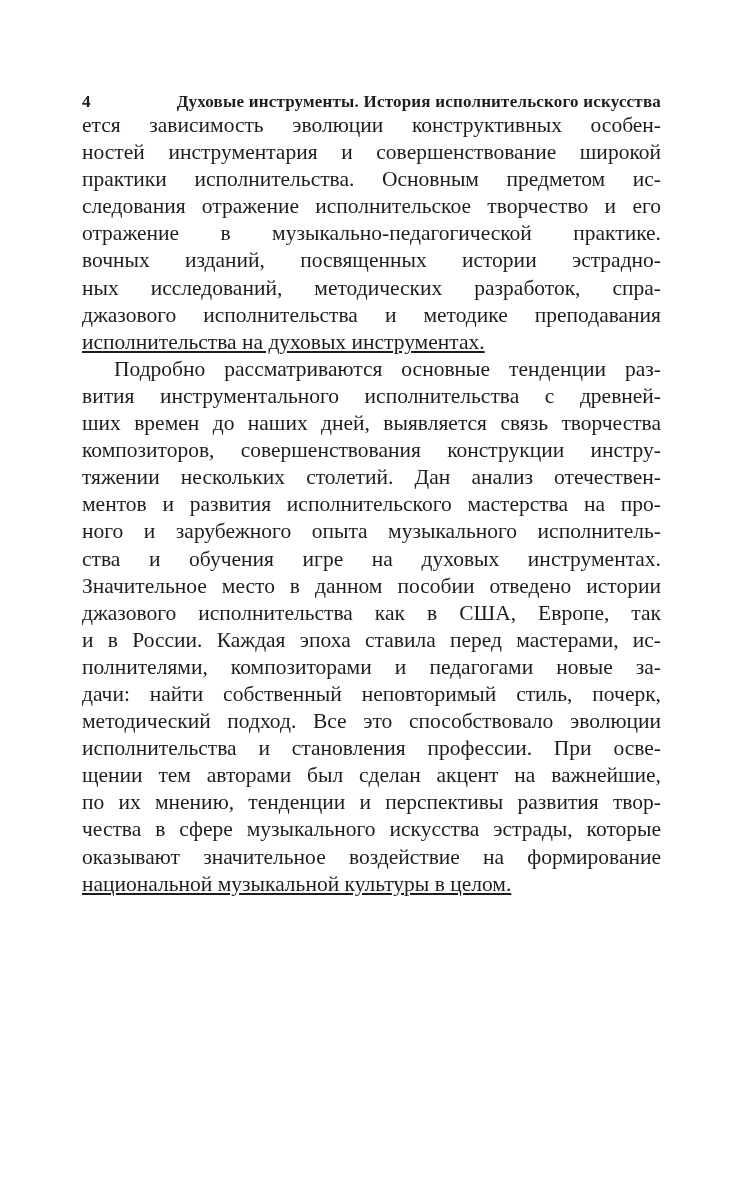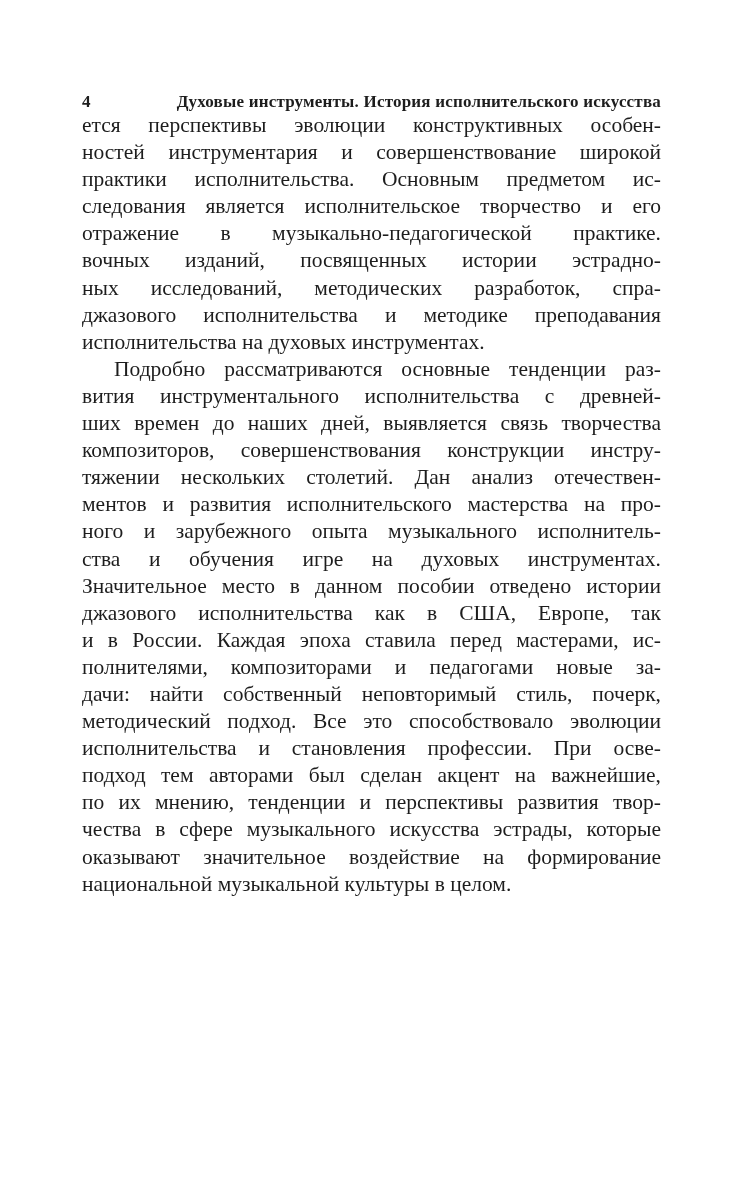--- a/index.html
+++ b/index.html
@@ -44,39 +44,40 @@
     padding: 0;
   }
   .line {
     font-size: 21.5px;
     line-height: 27.1px;
     text-align: justify;
     text-align-last: justify;
   }
   .line.para-end {
     text-align-last: left;
+    text-decoration: underline;
   }
   .line.first-indent {
     text-indent: 32px;
   }
 </style>
 </head>
 <body>
 
 <div class="page" style="background: rgb(255, 255, 255); color: rgb(29, 29, 29);">
   <div class="header">
     <span class="pagenum">4</span>
     <span class="running-title">Духовые инструменты. История исполнительского искусства</span>
   </div>
   <div class="body-text" id="body-text">
       <div class="paragraph">
-        <div class="line">ется перспективы эволюции конструктивных особен-</div>
+        <div class="line">ется зависимость эволюции конструктивных особен-</div>
         <div class="line">ностей инструментария и совершенствование широкой</div>
         <div class="line">практики исполнительства. Основным предметом ис-</div>
-        <div class="line">следования является исполнительское творчество и его</div>
+        <div class="line">следования отражение исполнительское творчество и его</div>
         <div class="line">отражение в музыкально-педагогической практике.</div>
         <div class="line">вочных изданий, посвященных истории эстрадно-</div>
         <div class="line">ных исследований, методических разработок, спра-</div>
         <div class="line">джазового исполнительства и методике преподавания</div>
         <div class="line para-end">исполнительства на духовых инструментах.</div>
       </div>
       <div class="paragraph">
         <div class="line first-indent">Подробно рассматриваются основные тенденции раз-</div>
         <div class="line">вития инструментального исполнительства с древней-</div>
         <div class="line">ших времен до наших дней, выявляется связь творчества</div>
@@ -85,20 +86,20 @@
         <div class="line">ментов и развития исполнительского мастерства на про-</div>
         <div class="line">ного и зарубежного опыта музыкального исполнитель-</div>
         <div class="line">ства и обучения игре на духовых инструментах.</div>
         <div class="line">Значительное место в данном пособии отведено истории</div>
         <div class="line">джазового исполнительства как в США, Европе, так</div>
         <div class="line">и в России. Каждая эпоха ставила перед мастерами, ис-</div>
         <div class="line">полнителями, композиторами и педагогами новые за-</div>
         <div class="line">дачи: найти собственный неповторимый стиль, почерк,</div>
         <div class="line">методический подход. Все это способствовало эволюции</div>
         <div class="line">исполнительства и становления профессии. При осве-</div>
-        <div class="line">подход тем авторами был сделан акцент на важнейшие,</div>
+        <div class="line">щении тем авторами был сделан акцент на важнейшие,</div>
         <div class="line">по их мнению, тенденции и перспективы развития твор-</div>
         <div class="line">чества в сфере музыкального искусства эстрады, которые</div>
         <div class="line">оказывают значительное воздействие на формирование</div>
         <div class="line para-end">национальной музыкальной культуры в целом.</div>
       </div>
     </div>
 </div>
 
 </body></html>

